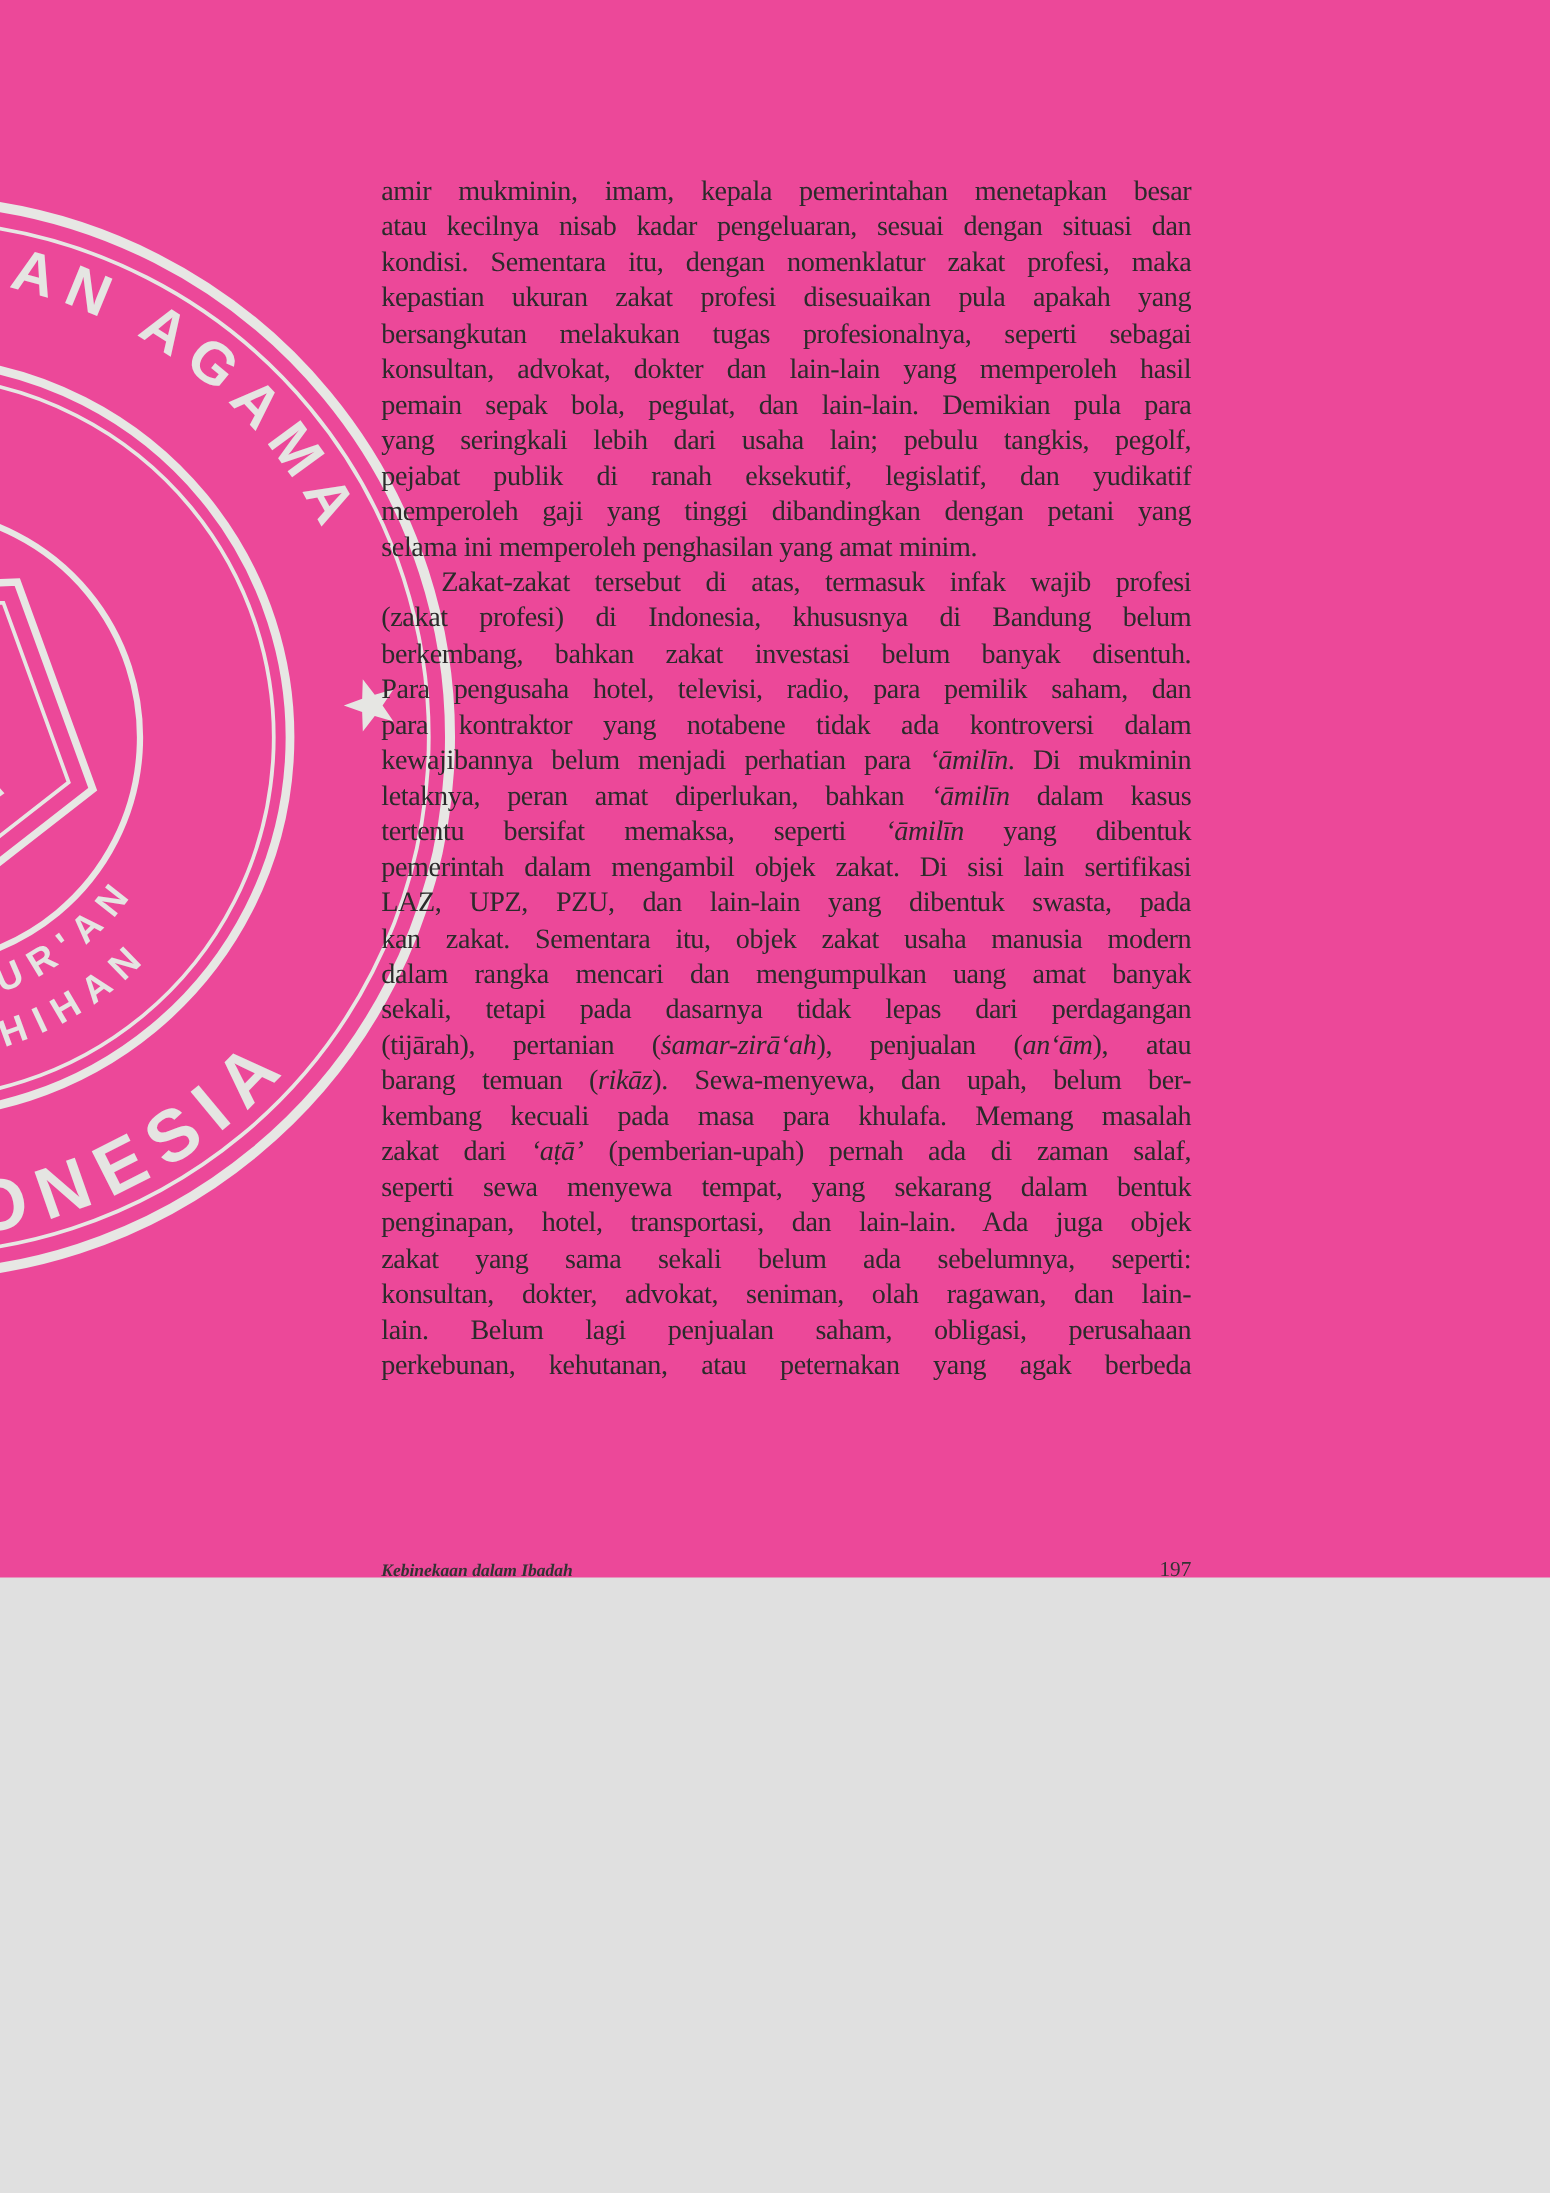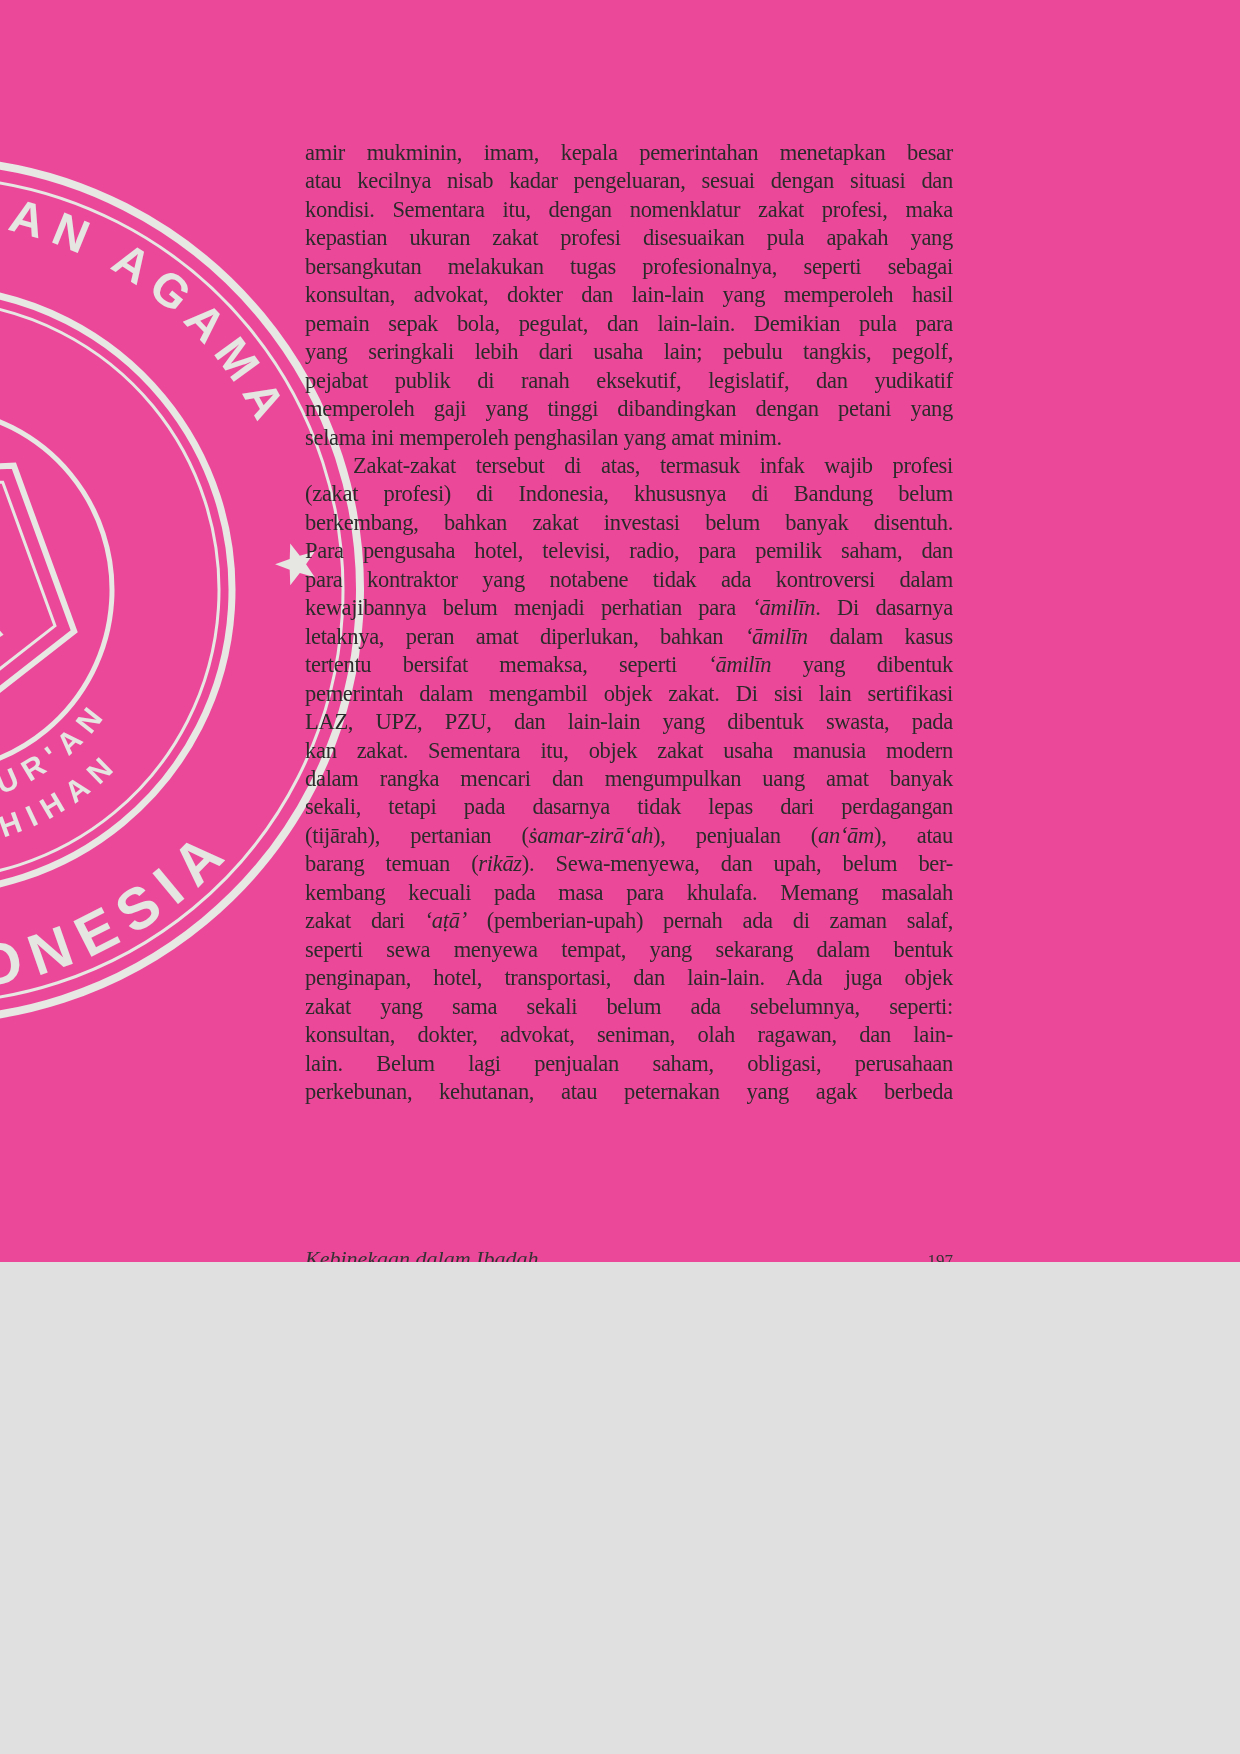--- a/index.html
+++ b/index.html
@@ -45,21 +45,21 @@
   }
   .line.indent { text-indent:48px; }
   .line i { font-style:italic; }
   
   .footer {
     position:absolute;
     left:305px; top:1246px; width:648px;
     display:flex; justify-content:space-between; align-items:baseline;
     color:#333;
   }
-  .footer .book-title { font-style:italic; font-size:22px; }
+  .footer .book-title { font-style:italic; font-size:14px;font-weight:bold; }
   .footer .page-number { font-size:17px; font-style:normal; }
 </style>
 </head>
 <body>
 
 <div class="page">
 
   <svg class="watermark" width="1240" height="1754" viewBox="0 0 1240 1754" aria-hidden="true">
     <g transform="translate(-70,590) rotate(-18)">
 
@@ -122,21 +122,21 @@
         <div class="line"><span>pejabat publik di ranah eksekutif, legislatif, dan yudikatif</span></div>
         <div class="line"><span>memperoleh gaji yang tinggi dibandingkan dengan petani yang</span></div>
         <div class="line last"><span>selama ini memperoleh penghasilan yang amat minim.</span></div>
       </div>
       <div class="paragraph">
         <div class="line indent"><span>Zakat-zakat tersebut di atas, termasuk infak wajib profesi</span></div>
         <div class="line"><span>(zakat profesi) di Indonesia, khususnya di Bandung belum</span></div>
         <div class="line"><span>berkembang, bahkan zakat investasi belum banyak disentuh.</span></div>
         <div class="line"><span>Para pengusaha hotel, televisi, radio, para pemilik saham, dan</span></div>
         <div class="line"><span>para kontraktor yang notabene tidak ada kontroversi dalam</span></div>
-        <div class="line"><span>kewajibannya belum menjadi perhatian para </span><i>ʻāmilīn</i><span>. Di dasarnya</span></div>
+        <div class="line"><span>kewajibannya belum menjadi perhatian para </span><i>ʻāmilīn</i><span>. Di mukminin</span></div>
         <div class="line"><span>letaknya, peran amat diperlukan, bahkan </span><i>ʻāmilīn</i><span> dalam kasus</span></div>
         <div class="line"><span>tertentu bersifat memaksa, seperti </span><i>ʻāmilīn</i><span> yang dibentuk</span></div>
         <div class="line"><span>pemerintah dalam mengambil objek zakat. Di sisi lain sertifikasi</span></div>
         <div class="line"><span>LAZ, UPZ, PZU, dan lain-lain yang dibentuk swasta, pada</span></div>
         <div class="line"><span>kan zakat. Sementara itu, objek zakat usaha manusia modern</span></div>
         <div class="line"><span>dalam rangka mencari dan mengumpulkan uang amat banyak</span></div>
         <div class="line"><span>sekali, tetapi pada dasarnya tidak lepas dari perdagangan</span></div>
         <div class="line"><span>(tijārah), pertanian (</span><i>ṡamar-zirāʻah</i><span>), penjualan (</span><i>anʻām</i><span>), atau</span></div>
         <div class="line"><span>barang temuan (</span><i>rikāz</i><span>). Sewa-menyewa, dan upah, belum ber-</span></div>
         <div class="line"><span>kembang kecuali pada masa para khulafa. Memang masalah</span></div>

